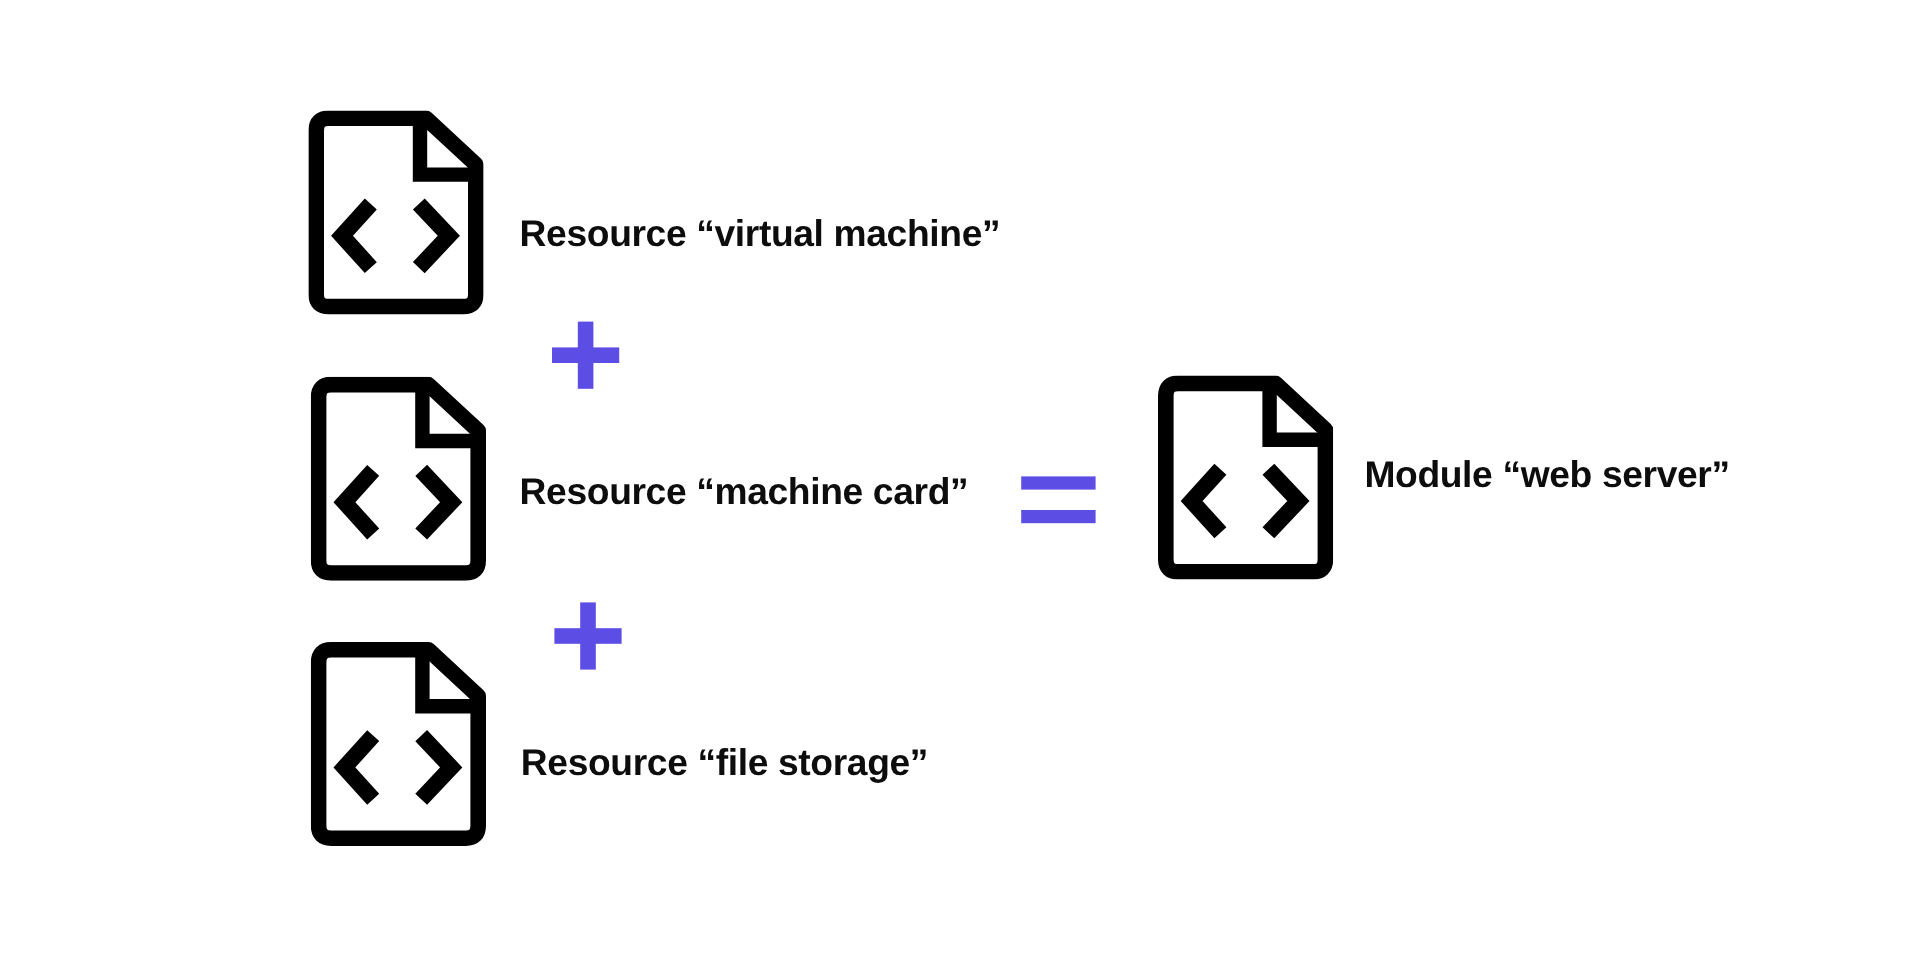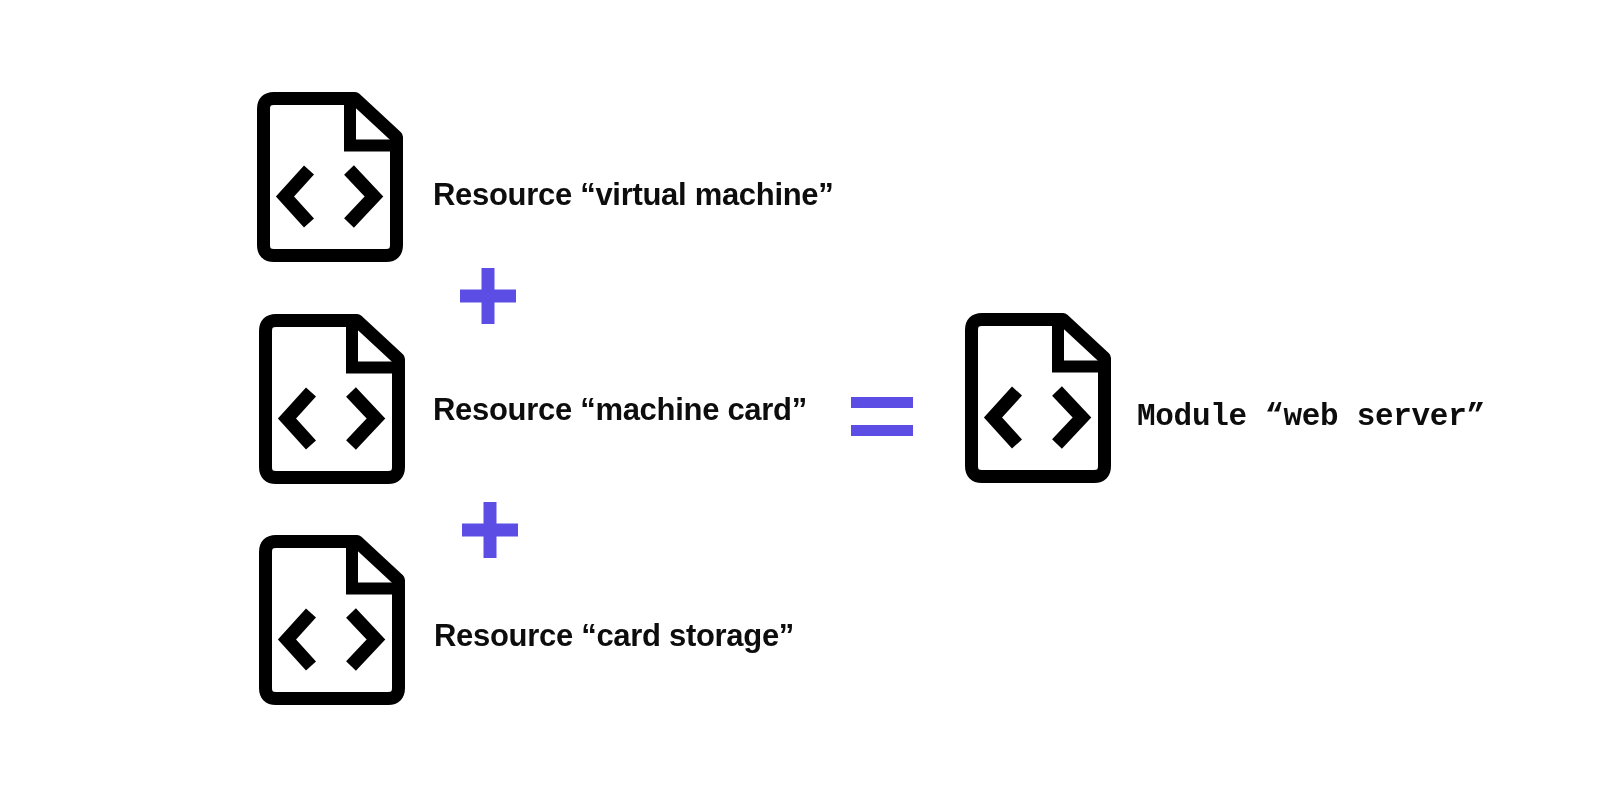--- a/index.html
+++ b/index.html
@@ -43,21 +43,21 @@
   .equals .bar{height:11px;background:var(--accent,#5c4ee5);}
 
   
   #icon-vm      {left:257px;top:92px;}
   #icon-net     {left:259px;top:314px;}
   #icon-storage {left:259px;top:535px;}
   #icon-module  {left:965px;top:313px;}
   #label-vm     {left:433px;top:195px;}
   #label-net    {left:433px;top:410px;}
   #label-storage{left:434px;top:636px;}
-  #label-module {left:1137px;top:416px;font-family:Liberation Mono, monospace;}
+  #label-module {left:1137px;top:396px;}
   #plus-1       {left:460px;top:268px;}
   #plus-2       {left:462px;top:502px;}
   #equals-1     {left:851px;top:397px;}
 </style>
 </head>
 <body>
 
 <div class="canvas">
 
   <figure class="file-icon" id="icon-vm">
@@ -91,21 +91,21 @@
     <svg viewBox="0 0 146 170" fill="none" stroke="currentColor" aria-hidden="true">
       <path d="M98 6.5 H17 Q6.5 6.5 6.5 17 V153 Q6.5 163.5 17 163.5 H129 Q139.5 163.5 139.5 153 V45 Z" stroke-width="13" stroke-linejoin="round"></path>
       <path d="M93 9 V53.5 H139" stroke-width="12"></path>
       <path d="M52 78 L28 104.5 L52 131" stroke-width="13.5"></path>
       <path d="M92 78 L117 104.5 L92 131" stroke-width="13.5"></path>
     </svg>
   </figure>
 
   <div class="label" id="label-vm">Resource “virtual machine”</div>
   <div class="label" id="label-net">Resource “machine card”</div>
-  <div class="label" id="label-storage">Resource “card storage”</div>
+  <div class="label" id="label-storage">Resource “file storage”</div>
   <div class="label" id="label-module">Module “web server”</div>
 
   <div class="plus" id="plus-1">
     <span class="ph"></span>
       <span class="pv"></span>
   </div>
   <div class="plus" id="plus-2">
     <span class="ph"></span>
       <span class="pv"></span>
   </div>

